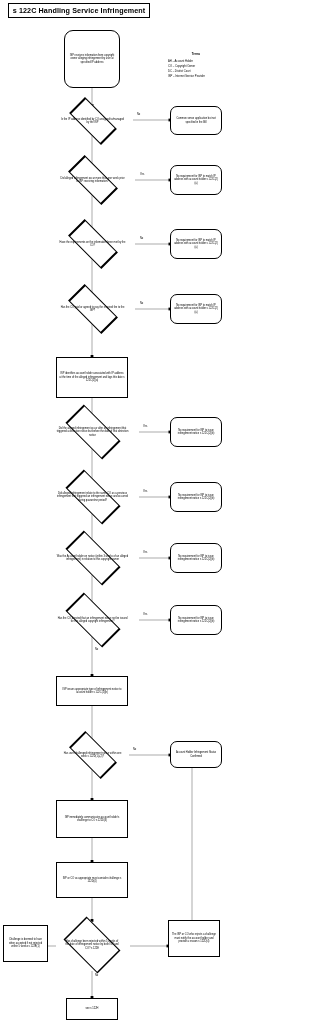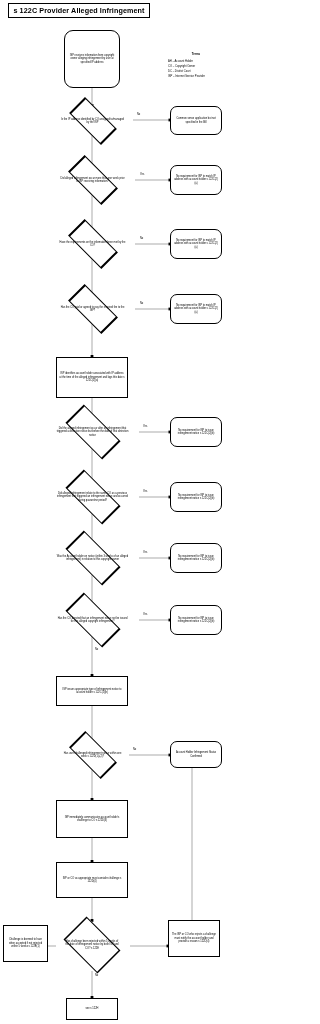--- a/index.html
+++ b/index.html
@@ -43,21 +43,21 @@
   .edge-label{position:absolute;font-size:2.6px;}
   svg.wires{position:absolute;left:0;top:0;width:225px;height:1024px;pointer-events:none;}
   svg.wires line,svg.wires path,svg.wires polyline{stroke:#555;stroke-width:.5;fill:none;}
   .dot{fill:#000;}
 </style>
 </head>
 <body>
 
 <div id="chart">
 
-  <div class="title-box">s 122C Provider Alleged Infringement</div>
+  <div class="title-box">s 122C Handling Service Infringement</div>
 
   <div class="legend" style="left:168px;top:52px;width:56px;">
     <div class="lg-title">Terms</div>
     <div>AH – Account Holder</div>
     <div>CO – Copyright Owner</div>
     <div>DC – District Court</div>
     <div>ISP – Internet Service Provider</div>
   </div>
 
   <svg class="wires" viewBox="0 0 225 1024">

